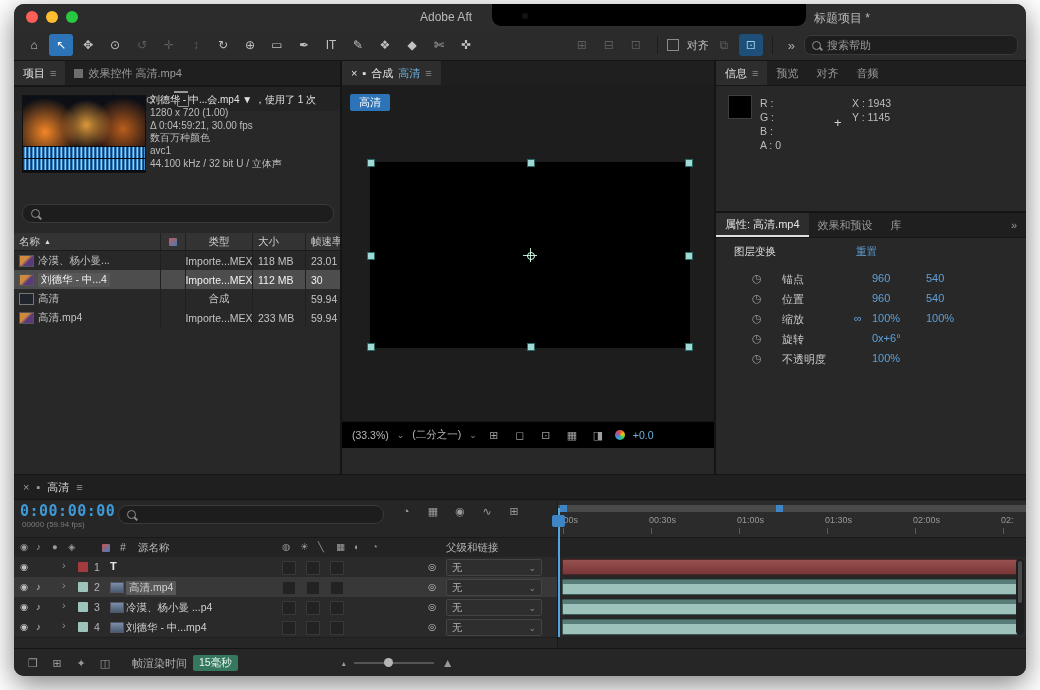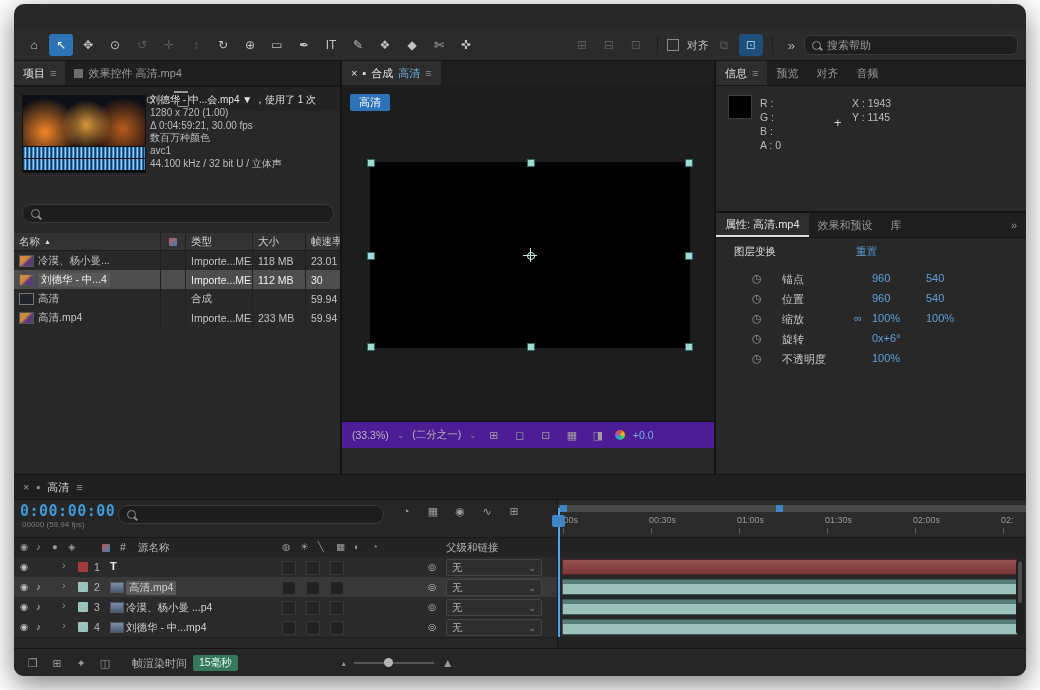--- a/index.html
+++ b/index.html
@@ -50,42 +50,42 @@
      radial-gradient(circle at 52% 58%, rgba(255,176,64,.85), transparent 36%),
      radial-gradient(circle at 82% 66%, rgba(226,112,30,.8), transparent 30%),
      linear-gradient(#0c0f16,#1a1012);}
   .thumb-wave{height:11px;margin-top:1px;background:repeating-linear-gradient(90deg,#143a5e 0 1px,#3f8fd2 1px 2px,#9bcdf2 2px 3px,#275f97 3px 4px);}
   .finfo{left:136px;top:33px;width:186px;}
   .fi{font-size:10px;line-height:12.8px;color:#bdbdbd;white-space:nowrap;overflow:hidden;}
   .fi.hl{color:#e2e2e2;}
   .searchbox{display:flex;align-items:center;gap:6px;background:#1d1d1d;border:1px solid #3a3a3a;border-radius:9px;padding:0 8px;}
   .trow{display:flex;align-items:center;left:0;width:326px;height:19px;font-size:10.5px;color:#c4c4c4;}
   .trow .c{height:100%;display:flex;align-items:center;gap:4px;padding:0 5px;border-right:1px solid #202020;overflow:hidden;white-space:nowrap;}
-  .c.cn{width:136px;}.c.ct{width:14px;justify-content:center;}.c.cy{width:56px;}.c.cs{width:42px;}.c.cf{flex:1;border-right:none;}
+  .c.cn{width:136px;}.c.ct{width:14px;justify-content:center;}.c.cy{width:56px;justify-content:center;}.c.cs{width:42px;}.c.cf{flex:1;border-right:none;}
   .thead{background:#333333;height:17px;color:#cfcfcf;border-bottom:1px solid #1b1b1b;}
   .sort{color:#ddd;font-size:7px;}
   .tagsw{width:8px;height:8px;background:linear-gradient(135deg,#c9584f,#3f7fc1);display:inline-block;border-radius:1px;}
   .prow.sel{background:#4d4d4d;color:#f0f0f0;}
   .ficon{width:13px;height:10px;border:1px solid #555;background:linear-gradient(135deg,#d08a3e 0 40%,#5a3a7a 60% 100%);flex:0 0 auto;}
   .cicon{width:13px;height:10px;border:1px solid #777;background:#20242c;flex:0 0 auto;}
   .rn{background:#585858;padding:0 3px;border-radius:1px;}
   .pfoot{left:0;top:389px;width:326px;height:24px;background:#232323;border-top:1px solid #141414;display:flex;align-items:center;gap:12px;padding:0 10px;color:#9f9f9f;}
   .pfoot .fsep{width:1px;height:14px;background:#1a1a1a;}
   .trash{width:10px;height:11px;border:1.5px solid #9a9a9a;border-top:none;border-radius:0 0 2px 2px;position:relative;margin-top:4px;}
   .trash::before{content:"";position:absolute;top:-4px;left:-3.5px;width:14px;height:2px;background:#9a9a9a;}
   
   .compview{position:absolute;left:0;top:24px;right:0;bottom:26px;background:#1d1d1d;}
   .chip{position:absolute;left:8px;top:9px;height:17px;line-height:17px;padding:0 9px;background:#2d73b8;color:#fff;border-radius:2px;font-size:11px;}
   .comprect{position:absolute;left:28px;top:77px;width:320px;height:186px;background:#000;}
   .hd{position:absolute;width:6px;height:6px;background:#9fd8d4;border:1px solid #2a6a66;}
   .anchor{position:absolute;left:153px;top:86px;width:14px;height:14px;}
   .anchor::before{content:"";position:absolute;left:0;top:6.5px;width:14px;height:1px;background:#cfd;opacity:.9;}
   .anchor::after{content:"";position:absolute;left:6.5px;top:0;width:1px;height:14px;background:#cfd;opacity:.9;}
   .anchor i{position:absolute;left:4px;top:4px;width:6px;height:6px;border:1px solid #dff;border-radius:50%;}
-  .compstatus{position:absolute;left:0;bottom:0;right:0;height:26px;background:#4c1d95;border-top:1px solid #151515;
+  .compstatus{position:absolute;left:0;bottom:0;right:0;height:26px;background:#000000;border-top:1px solid #151515;
               display:flex;align-items:center;gap:8px;padding:0 10px;color:#b8b8b8;font-size:10.5px;}
   .dd{color:#8a8a8a;font-size:9px;}
   .cicn{color:#9f9f9f;font-size:11px;width:18px;text-align:center;}
   .colordot{width:10px;height:10px;border-radius:50%;background:conic-gradient(#e74c3c,#f1c40f,#2ecc71,#3498db,#9b59b6,#e74c3c);}
   
   .rc-abs{position:absolute;color:#bdbdbd;font-size:10.5px;white-space:nowrap;}
   .swatch{position:absolute;left:12px;top:34px;width:22px;height:22px;background:#000;border:1px solid #3f3f3f;}
   .divh{position:absolute;left:0;right:0;height:2px;background:#141414;}
   .props-tab-active{border-bottom:2px solid #e0e0e0;}
   .preset{color:#5ea0d8;}
@@ -143,20 +143,32 @@
   .slthumb{position:absolute;left:30px;top:-4px;width:9px;height:9px;border-radius:50%;background:#b5b5b5;}
   
   .brand{position:absolute;left:0;right:0;bottom:1px;text-align:center;font-weight:bold;font-size:12.5px;color:#151515;}
 </style>
 </head>
 <body>
 
 <div class="page">
 <div class="window">
 
+  <div class="titlebar">
+    <div class="traffic">
+      <span class="tl red"></span>
+      <span class="tl yel"></span>
+      <span class="tl grn"></span>
+    </div>
+    <span class="title-frag" style="left:406px">Adobe Aft</span>
+    <div class="notch">
+          <i></i>
+        </div>
+    <span class="title-frag" style="left:800px">标题项目 *</span>
+  </div>
 
   <div class="toolbar">
     <span class="tool">⌂</span>
     <span class="tool sel">↖</span>
     <span class="tool">✥</span>
     <span class="tool">⊙</span>
     <span class="tool dis">↺</span>
     <span class="tool dis">✛</span>
     <span class="tool dis">↕</span>
     <span class="tool">↻</span>

